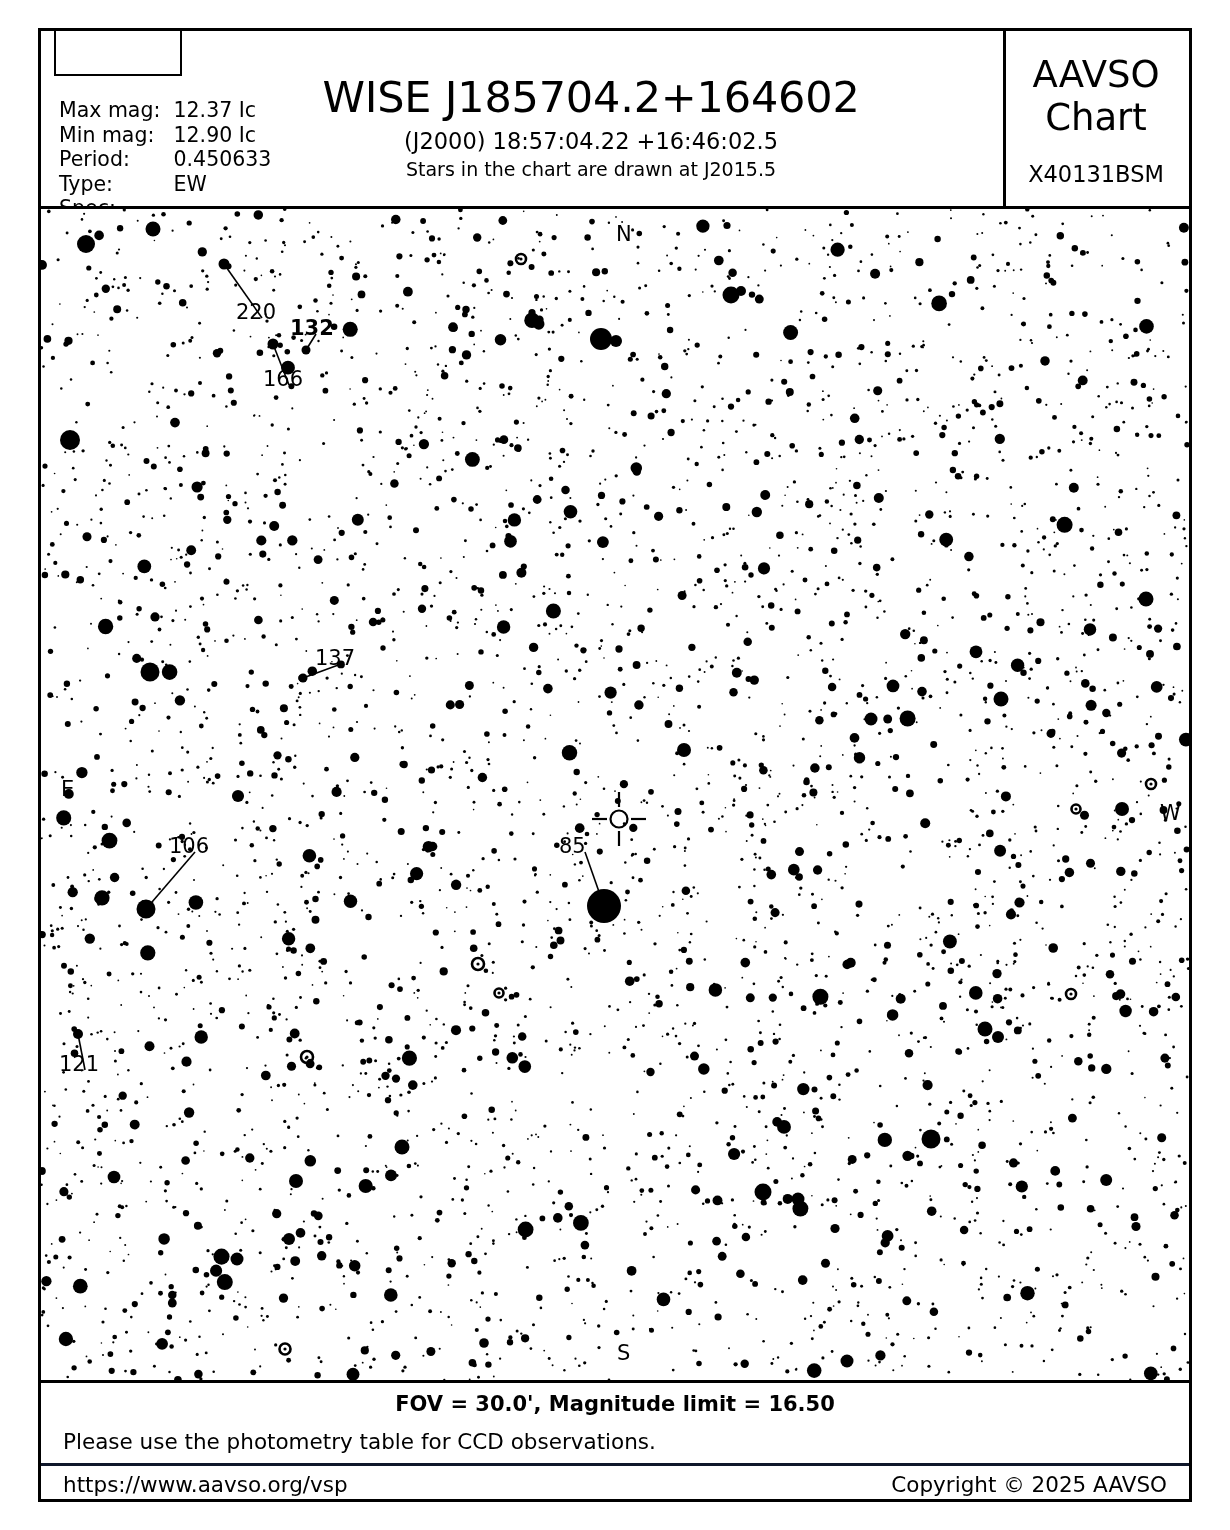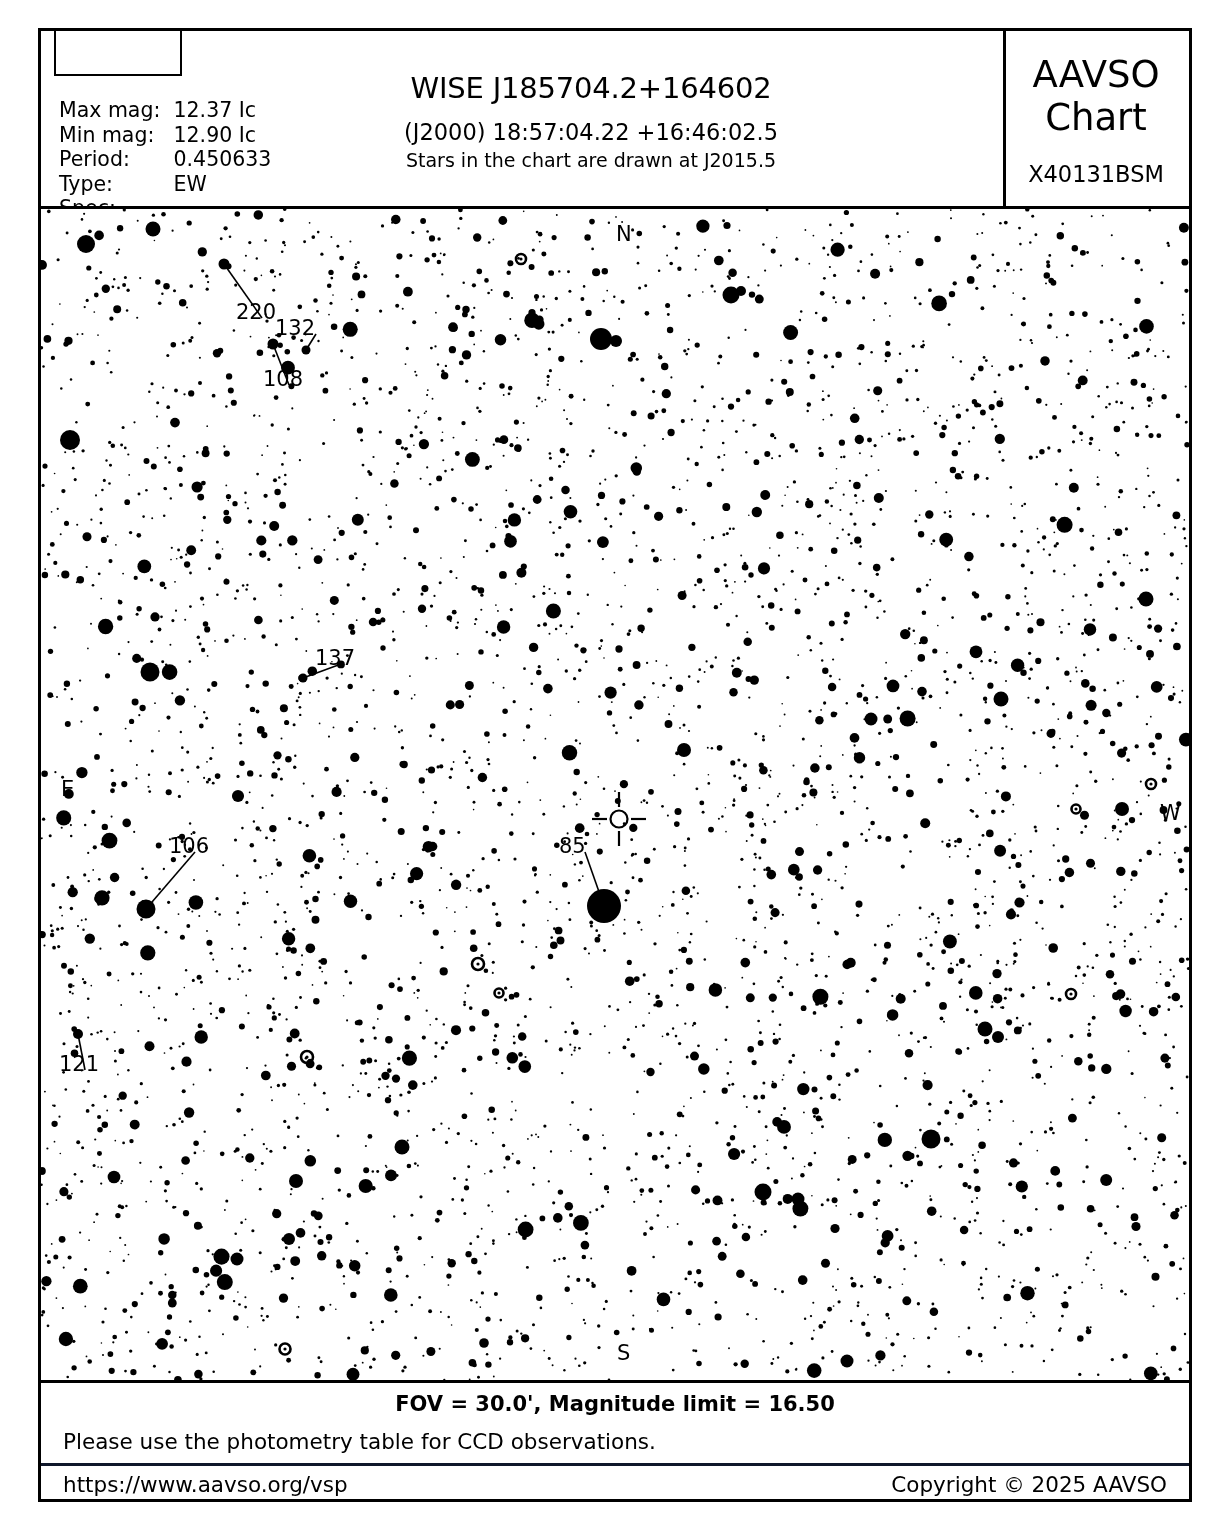--- a/index.html
+++ b/index.html
@@ -75,23 +75,23 @@
   }
 
   #title-block {
     position: absolute;
     left: 150px;
     top: 0;
     width: 800px;
     text-align: center;
   }
   #star-title {
-    font-size: 29px;
+    font-size: 43px;
     line-height: 46px;
-    margin-top: 34px;
+    margin-top: 43px;
     letter-spacing: -0.2px;
   }
   #coords-line {
     font-size: 22.5px;
     line-height: 27px;
     margin-top: 8px;
   }
   #epoch-line {
     font-size: 19px;
     line-height: 23px;
@@ -4216,22 +4216,22 @@
       </g>
     </svg>
 
     <div class="compass" id="compass-n">N</div>
     <div class="compass" id="compass-s">S</div>
     <div class="compass" id="compass-e">E</div>
     <div class="compass" id="compass-w">W</div>
 
     <div id="comp-labels">
         <div class="starlabel" style="left: 195px; top: 93px;">220</div>
-        <div class="starlabel" style="left: 234px; top: 109px;">132</div>
-        <div class="starlabel" style="left: 222px; top: 160px;">108</div>
+        <div class="starlabel" style="left: 249px; top: 109px; font-weight: bold;">132</div>
+        <div class="starlabel" style="left: 222px; top: 160px;">166</div>
         <div class="starlabel" style="left: 274px; top: 439px;">137</div>
         <div class="starlabel" style="left: 128px; top: 627px;">106</div>
         <div class="starlabel" style="left: 518px; top: 627px; text-align: center;">85</div>
         <div class="starlabel" style="left: 18px; top: 845px;">121</div>
       </div>
   </div>
 
   <div id="fov-bar">
     <div id="fov-text">FOV = 30.0', Magnitude limit = 16.50</div>
   </div>

